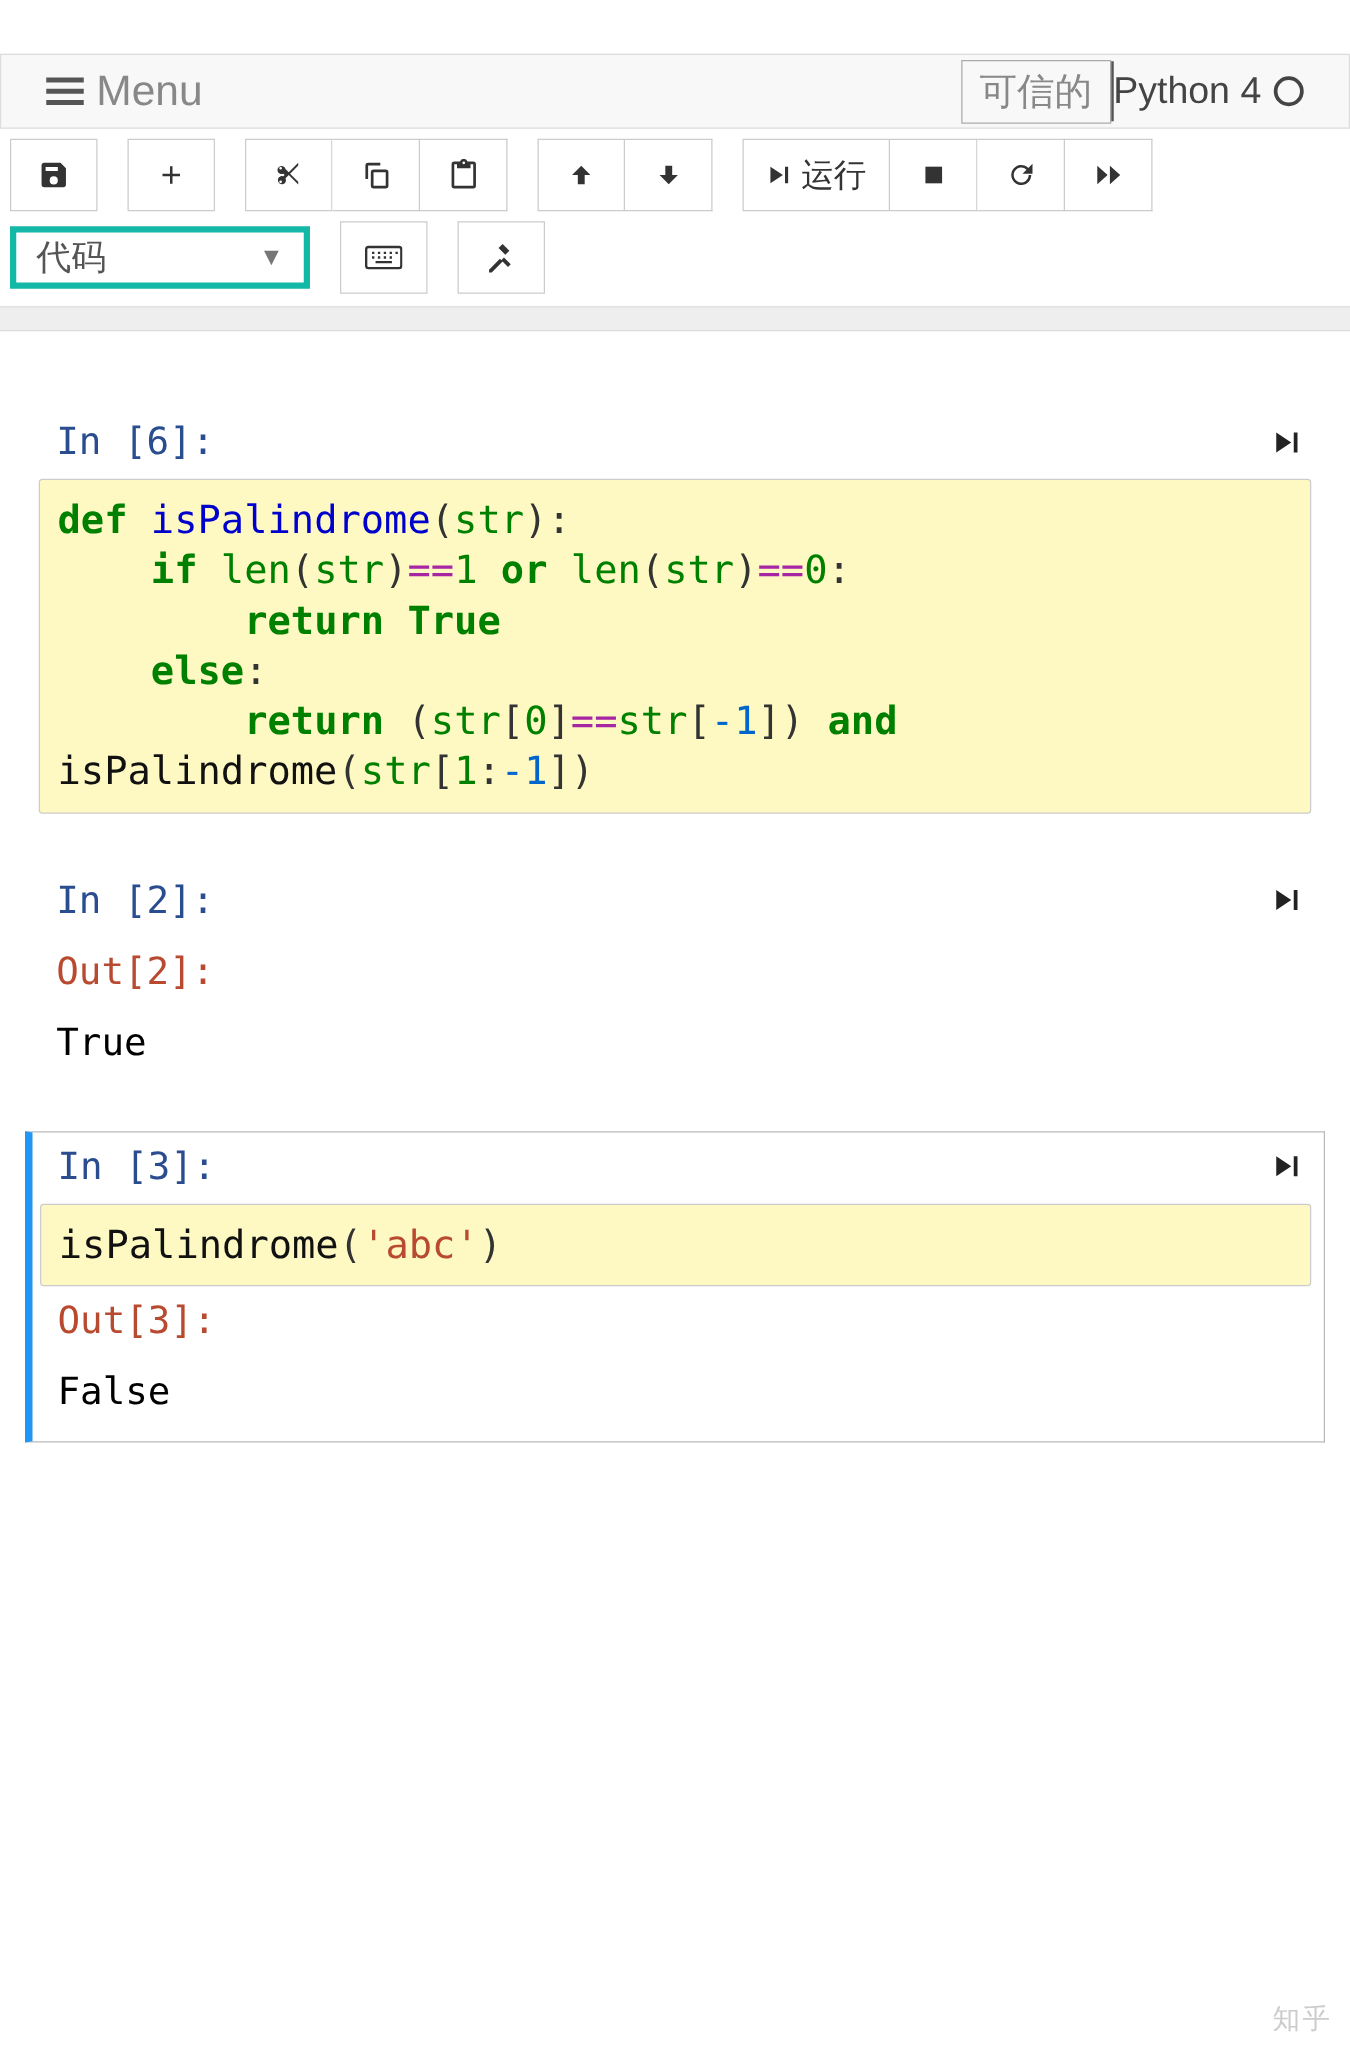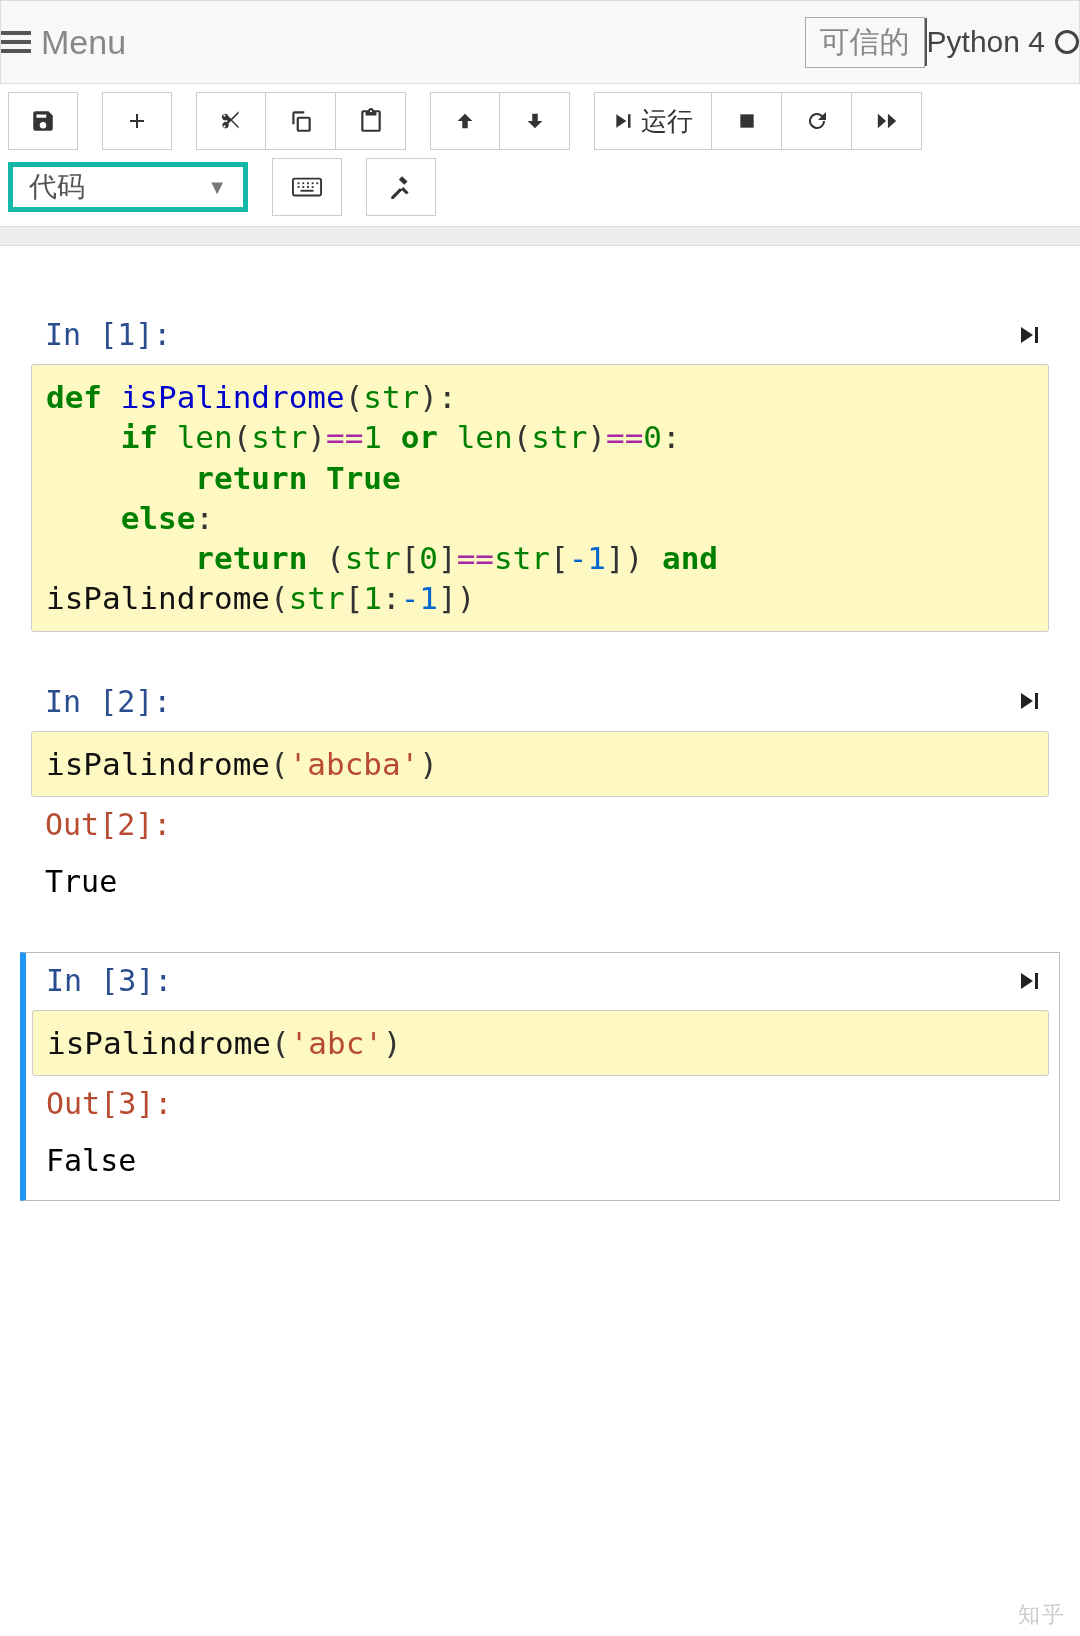--- a/index.html
+++ b/index.html
@@ -1,17 +1,17 @@
 <!DOCTYPE html>
 <html><head>
 <meta charset="utf-8">
 <style>
 * { box-sizing: border-box; margin: 0; padding: 0; }
 body { font-family: -apple-system, "Helvetica Neue", Arial, sans-serif; background: #fff; width: 1080px; }
-.header { display: flex; align-items: center; justify-content: space-between; border: 1px solid #ddd; background: #f8f8f8; padding: 8px 0; height: 84px; }
+.header { display: flex; align-items: center; justify-content: space-between; border: 1px solid #ddd; background: #f8f8f8; padding: 8px 36px; height: 60px; margin-top: 43px; }
 .menu-btn { display: flex; align-items: center; color: #888; font-size: 34px; cursor: pointer; }
 .menu-btn .bars { display: inline-block; width: 30px; margin-right: 10px; }
 .menu-btn .bars span { display: block; height: 4px; background: #555; margin: 5px 0; }
 .header-right { display: flex; align-items: center; }
 .trusted { border: 1px solid #aaa; padding: 4px 14px; color: #888; font-size: 30px; }
 .kernel-sep { width: 2px; height: 48px; background: #555; }
 .kernel { color: #444; font-size: 30px; display: flex; align-items: center; gap: 10px; }
 .kernel-circle { width: 24px; height: 24px; border: 3px solid #444; border-radius: 50%; }
 .toolbar { display: flex; align-items: center; gap: 24px; padding: 8px; flex-wrap: wrap; }
 .btn-group { display: flex; }
@@ -164,21 +164,21 @@
         </svg>
     </div>
   </div>
 </div>
 
 <div class="divider-bar"></div>
 
 <div class="notebook" id="notebook">
     <div class="cell">
       <div class="prompt-row">
-        <div class="prompt-in">In [1]:</div>
+        <div class="prompt-in">In [6]:</div>
         <div class="run-cell">
           <svg width="24" height="26" viewBox="0 0 24 24" fill="#222">
             <path d="M4 4l12 8-12 8V4zm14 0h3v16h-3z"></path>
           </svg>
         </div>
       </div>
       <div class="code-box"><span class="kw-def">def </span><span class="fn">isPalindrome</span><span class="pn">(</span><span class="bi">str</span><span class="pn">):</span><span class="pn">
     </span><span class="kw">if </span><span class="bi">len</span><span class="pn">(</span><span class="bi">str</span><span class="pn">)</span><span class="op">==</span><span class="num">1</span><span class="pn"> </span><span class="kw">or </span><span class="bi">len</span><span class="pn">(</span><span class="bi">str</span><span class="pn">)</span><span class="op">==</span><span class="num">0</span><span class="pn">:</span><span class="pn">
         </span><span class="kw">return </span><span class="kw">True</span><span class="pn">
     </span><span class="kw">else</span><span class="pn">:</span><span class="pn">
@@ -186,21 +186,20 @@
     </div>
     <div class="cell">
       <div class="prompt-row">
         <div class="prompt-in">In [2]:</div>
         <div class="run-cell">
           <svg width="24" height="26" viewBox="0 0 24 24" fill="#222">
             <path d="M4 4l12 8-12 8V4zm14 0h3v16h-3z"></path>
           </svg>
         </div>
       </div>
-      <div class="code-box"><span class="nm">isPalindrome</span><span class="pn">(</span><span class="str">'abcba'</span><span class="pn">)</span></div>
       <div class="prompt-out">Out[2]:</div>
       <div class="output">True</div>
     </div>
     <div class="cell selected">
       <div class="prompt-row">
         <div class="prompt-in">In [3]:</div>
         <div class="run-cell">
           <svg width="24" height="26" viewBox="0 0 24 24" fill="#222">
             <path d="M4 4l12 8-12 8V4zm14 0h3v16h-3z"></path>
           </svg>

